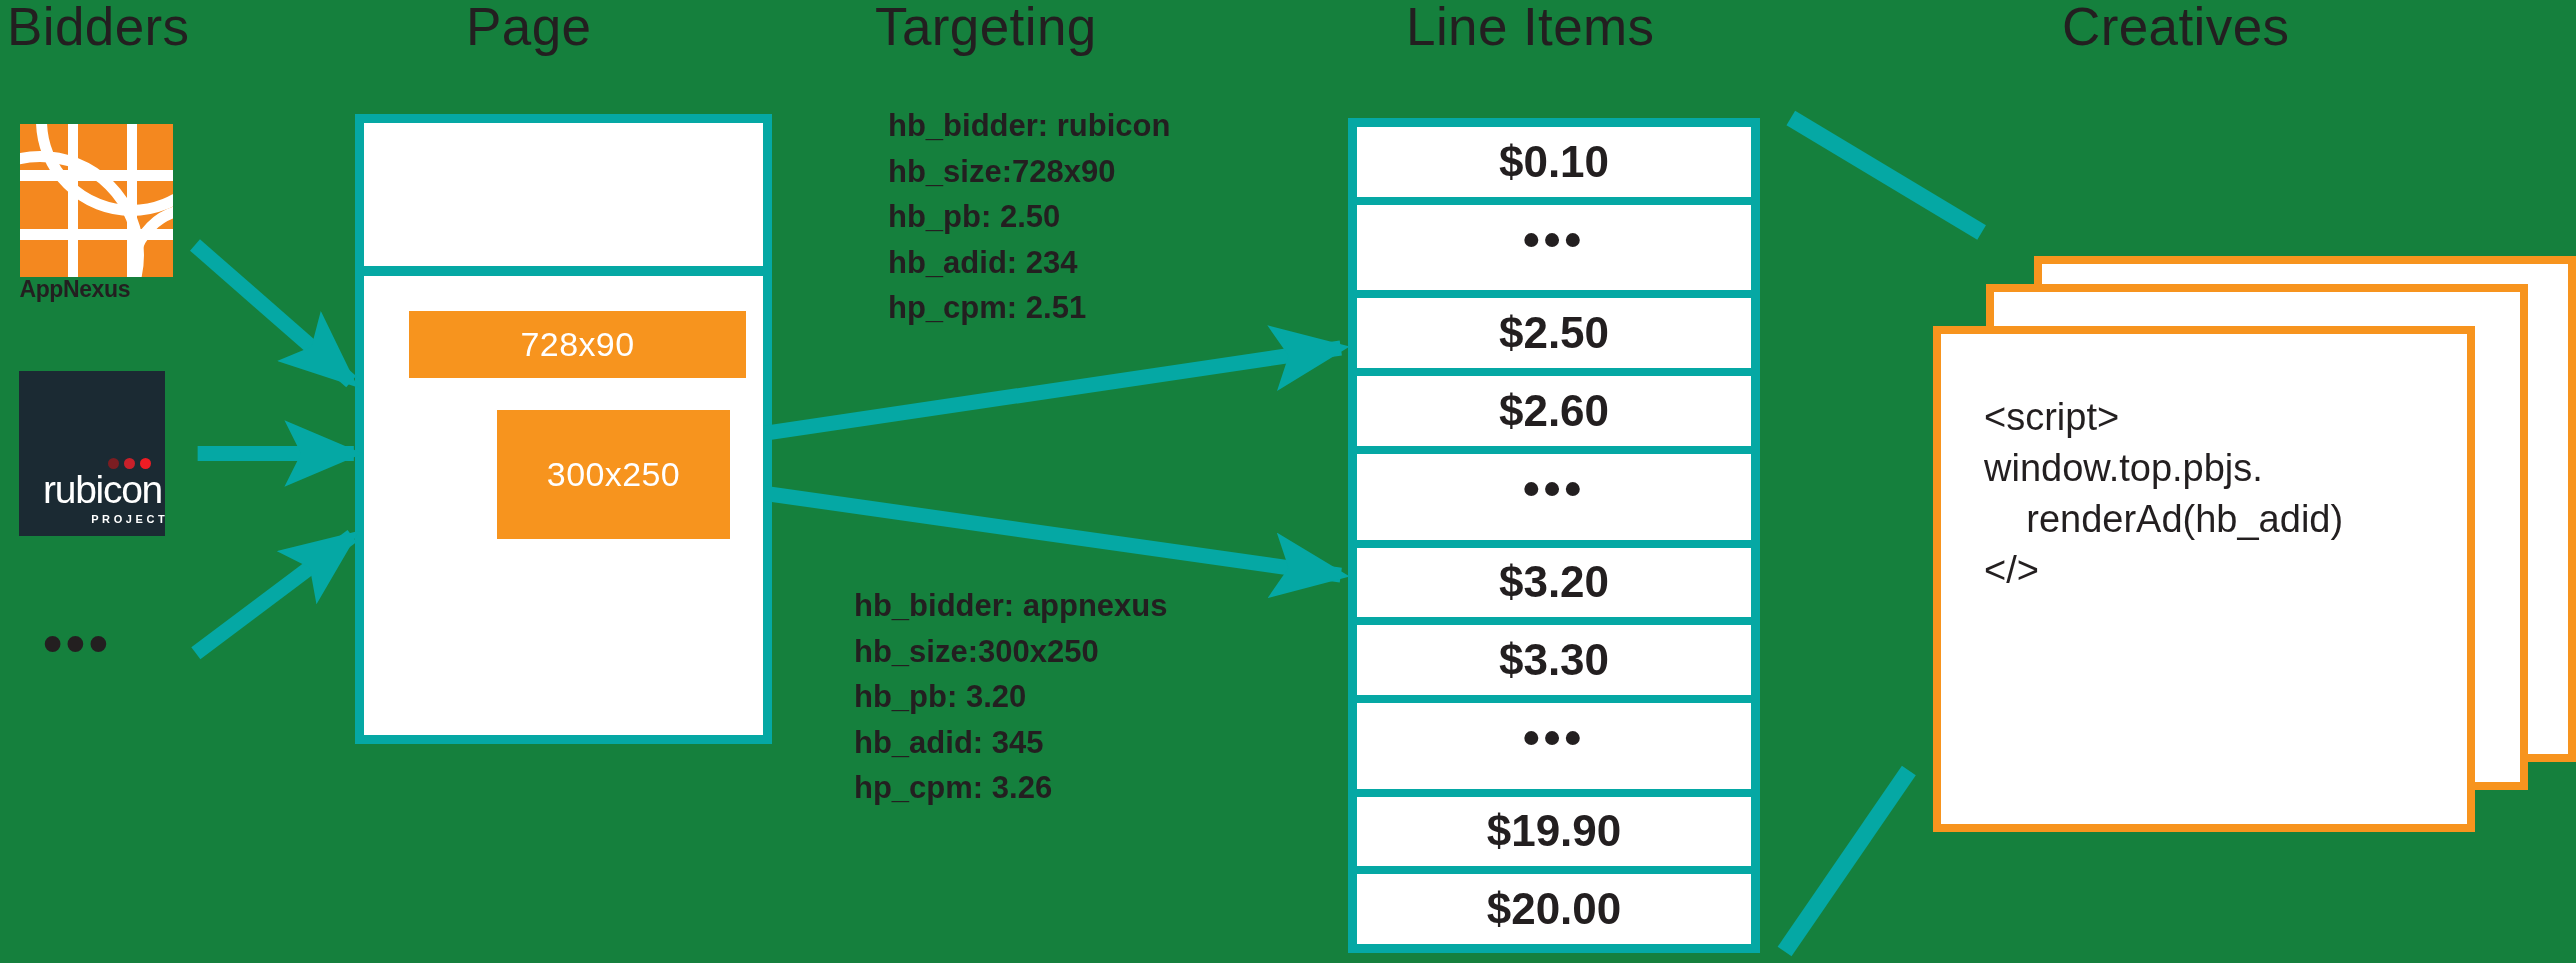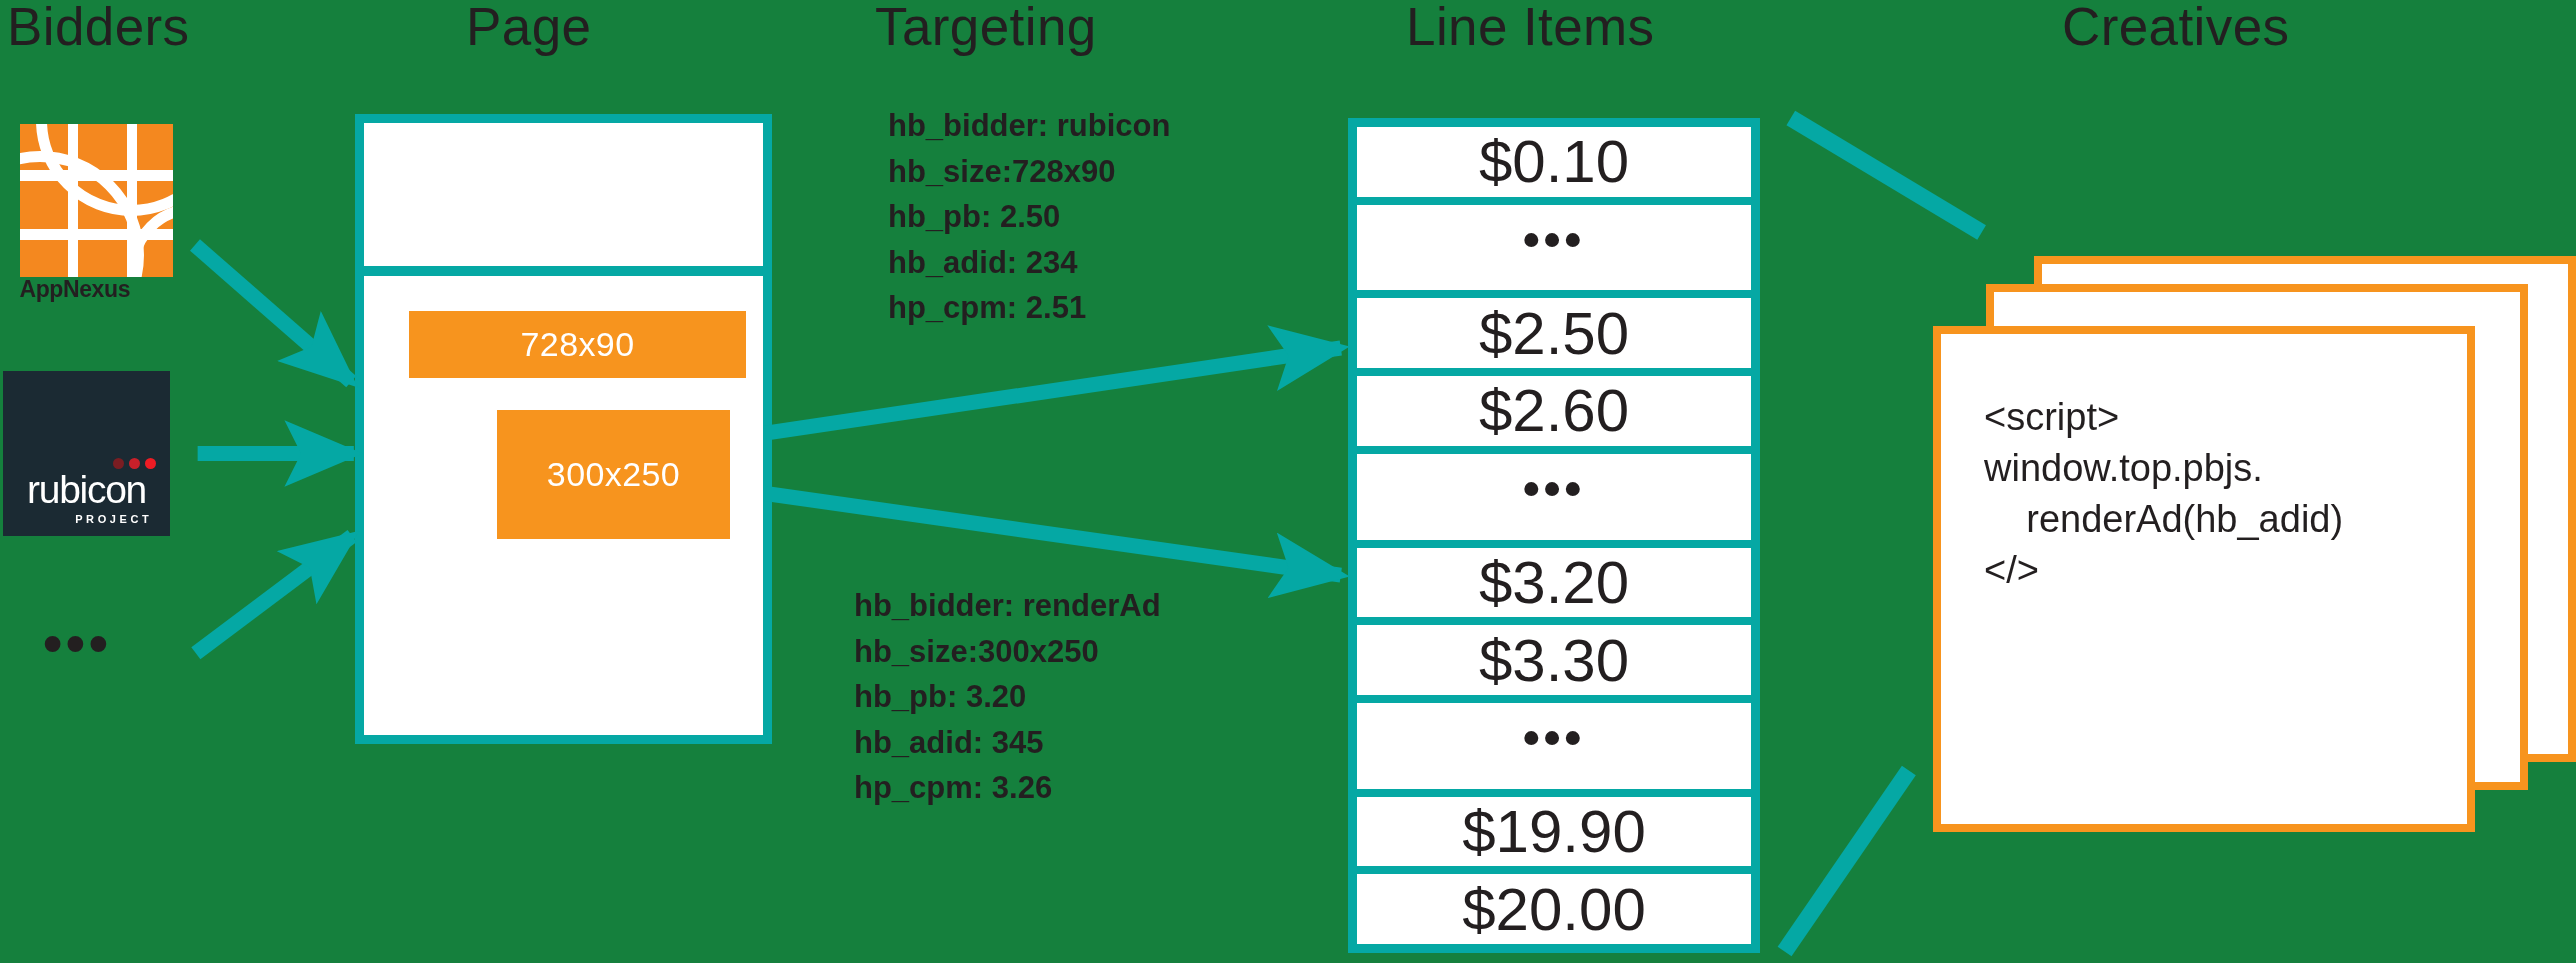--- a/index.html
+++ b/index.html
@@ -74,23 +74,23 @@
     text-align: left;
     font-size: 23px;
     font-weight: 700;
     color: #231f20;
     letter-spacing: -0.4px;
     line-height: 1.1;
   }
 
   .logo-rubicon {
     position: absolute;
-    left: 3px;
+    left: 19px;
     top: 371px;
-    width: 167px;
+    width: 146px;
     height: 165px;
     background: #1b2a33;
   }
   .logo-rubicon .rword {
     position: absolute;
     left: 7px;
     bottom: 27px;
     width: 153px;
     text-align: center;
     font-size: 39px;
@@ -213,23 +213,24 @@
     background: #ffffff;
     display: flex;
     flex-direction: column;
   }
   .li-row {
     flex: 1 1 0;
     border-bottom: 8px solid #05A8A4;
     display: flex;
     align-items: center;
     justify-content: center;
-    font-size: 60px;
-    color: #231f20;
-    box-sizing: border-box;
+    font-size: 44px;
+    color: #231f20;
+    box-sizing: border-box;
+    font-weight: bold;
   }
   .li-row:last-child { border-bottom: none; }
   .li-row.dots {
     font-size: 49px;
     font-weight: 700;
     letter-spacing: 3.6px;
     line-height: 0.3;
     padding-bottom: 16px;
   }
 
@@ -306,21 +307,21 @@
 
   <div class="targeting-block" style="left:854px; top:103px;margin-left:34px;">
     <span class="tline">hb_bidder: rubicon</span>
     <span class="tline">hb_size:728x90</span>
     <span class="tline">hb_pb: 2.50</span>
     <span class="tline">hb_adid: 234</span>
     <span class="tline">hp_cpm: 2.51</span>
   </div>
 
   <div class="targeting-block" style="left:854px; top:583px;">
-    <span class="tline">hb_bidder: renderAd</span>
+    <span class="tline">hb_bidder: appnexus</span>
     <span class="tline">hb_size:300x250</span>
     <span class="tline">hb_pb: 3.20</span>
     <span class="tline">hb_adid: 345</span>
     <span class="tline">hp_cpm: 3.26</span>
   </div>
 
   <div class="lineitems">
     <div class="li-row">$0.10</div>
     <div class="li-row dots">•••</div>
     <div class="li-row">$2.50</div>

